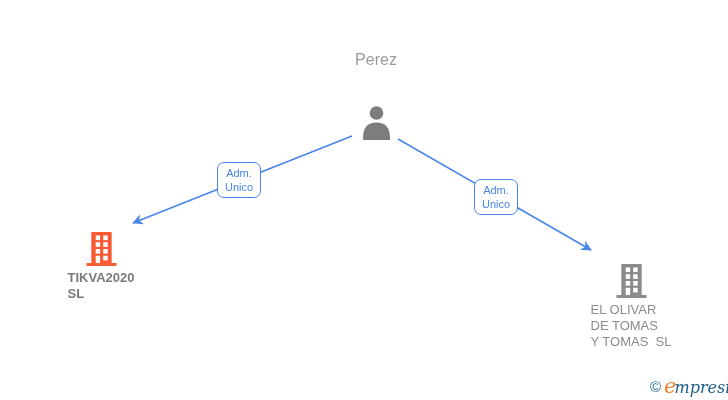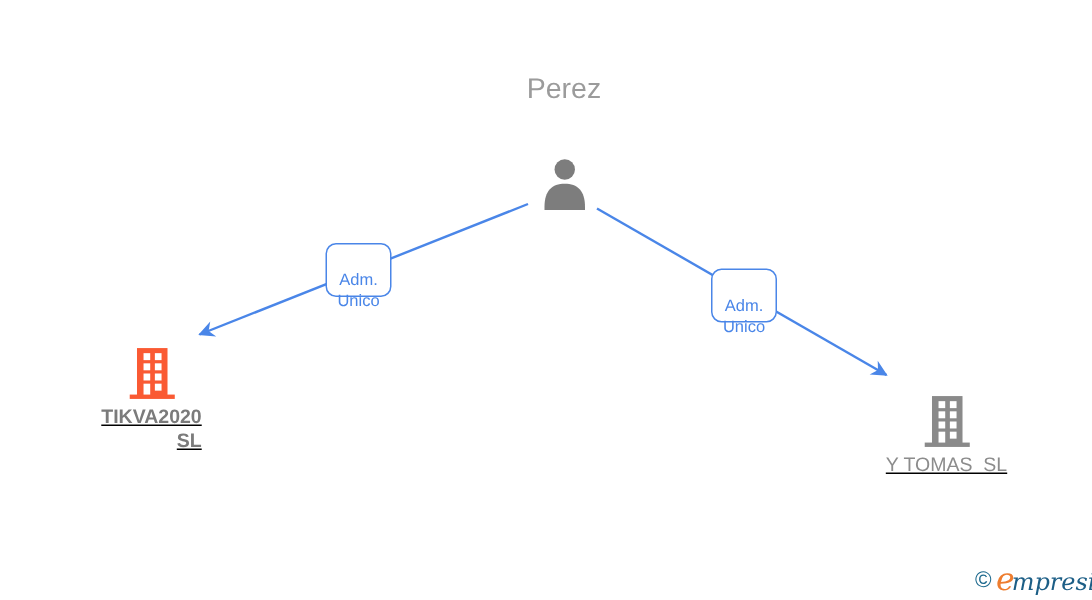--- a/index.html
+++ b/index.html
@@ -11,39 +11,39 @@
     overflow:hidden;
   }
   .canvas { position:absolute; left:0; top:0; width:728px; height:400px; }
   .edges-svg { position:absolute; left:0; top:0; width:728px; height:400px; }
 
   .line { display:block; white-space:pre; }
 
   
   .person-label {
     position:absolute; left:316px; top:52px; width:120px;
-    text-align:center; font-size:19px; line-height:15px; color:#9b9b9b;
+    text-align:center; font-size:16px; line-height:15px; color:#9b9b9b;
   }
   .person-icon { position:absolute; left:362px; top:106px; width:29px; height:34px; cursor:pointer; }
   .person-icon svg { display:block; width:100%; height:100%; }
 
   
   .edge-label {
     position:absolute; width:44px; height:36px;
     background:#ffffff; border:1.5px solid #4a86e8; border-radius:7px;
     color:#4a86e8; font-size:11px; line-height:14px; text-align:center;
-    padding-top:17px;
+    padding-top:3px;
   }
   .edge-label-left  { left:217px; top:162px; }
   .edge-label-right { left:474px; top:179px; }
 
   
   .company {
     position:absolute; display:flex; flex-direction:column; align-items:center;
-    cursor:pointer; text-align:right;text-decoration:underline;
+    cursor:pointer; text-align:left;
   }
   .company-left  { left:45px;  top:231px; width:112px; }
   .company-right { left:557px; top:263px; width:148px; }
   .building { width:31px; height:36px; display:block; }
   .building.orange { color:#fa5a33; }
   .building.gray   { color:#8a8a8a; }
   .company-label { margin-top:3px; font-size:13px; line-height:16px; }
   .company-label.highlight { font-weight:bold; color:#7b7b7b; }
   .company-label.secondary { color:#8c8c8c; }
 
@@ -114,20 +114,22 @@
       <rect x="10" y="4" width="4.6" height="4.8" fill="#ffffff"></rect>
       <rect x="17.8" y="4" width="4.6" height="4.8" fill="#ffffff"></rect>
       <rect x="10" y="11" width="4.6" height="4.8" fill="#ffffff"></rect>
       <rect x="17.8" y="11" width="4.6" height="4.8" fill="#ffffff"></rect>
       <rect x="10" y="18" width="4.6" height="4.8" fill="#ffffff"></rect>
       <rect x="17.8" y="18" width="4.6" height="4.8" fill="#ffffff"></rect>
       <rect x="17.8" y="25" width="4.6" height="4.8" fill="#ffffff"></rect>
       <rect x="10" y="25" width="4.6" height="7.5" fill="#ffffff"></rect>
     </svg>
     <div class="company-label secondary">
+      <span class="line">EL OLIVAR</span>
+      <span class="line">DE TOMAS</span>
       <span class="line">Y TOMAS  SL</span>
     </div>
   </div>
 
   <div class="logo">
     <span class="logo-copyright">©</span>
     <span class="logo-text">
       <span class="logo-e">e</span><span class="logo-rest">mpresia</span>
       
     </span>

